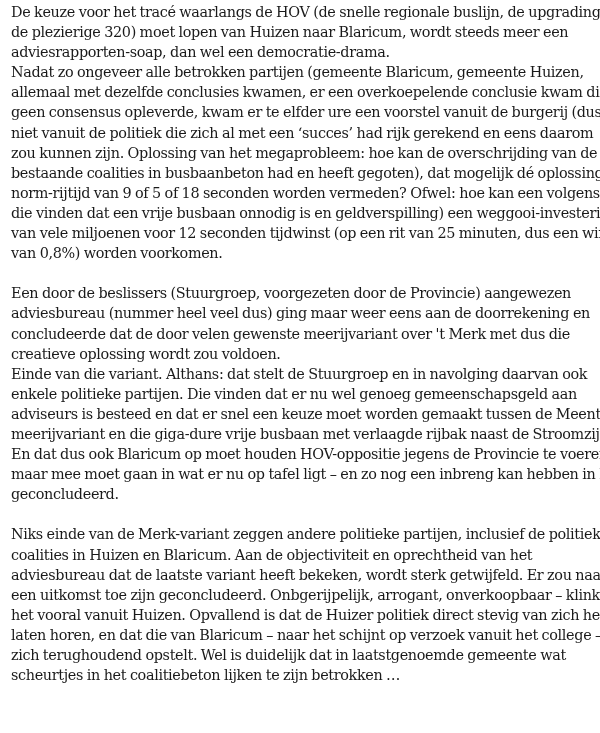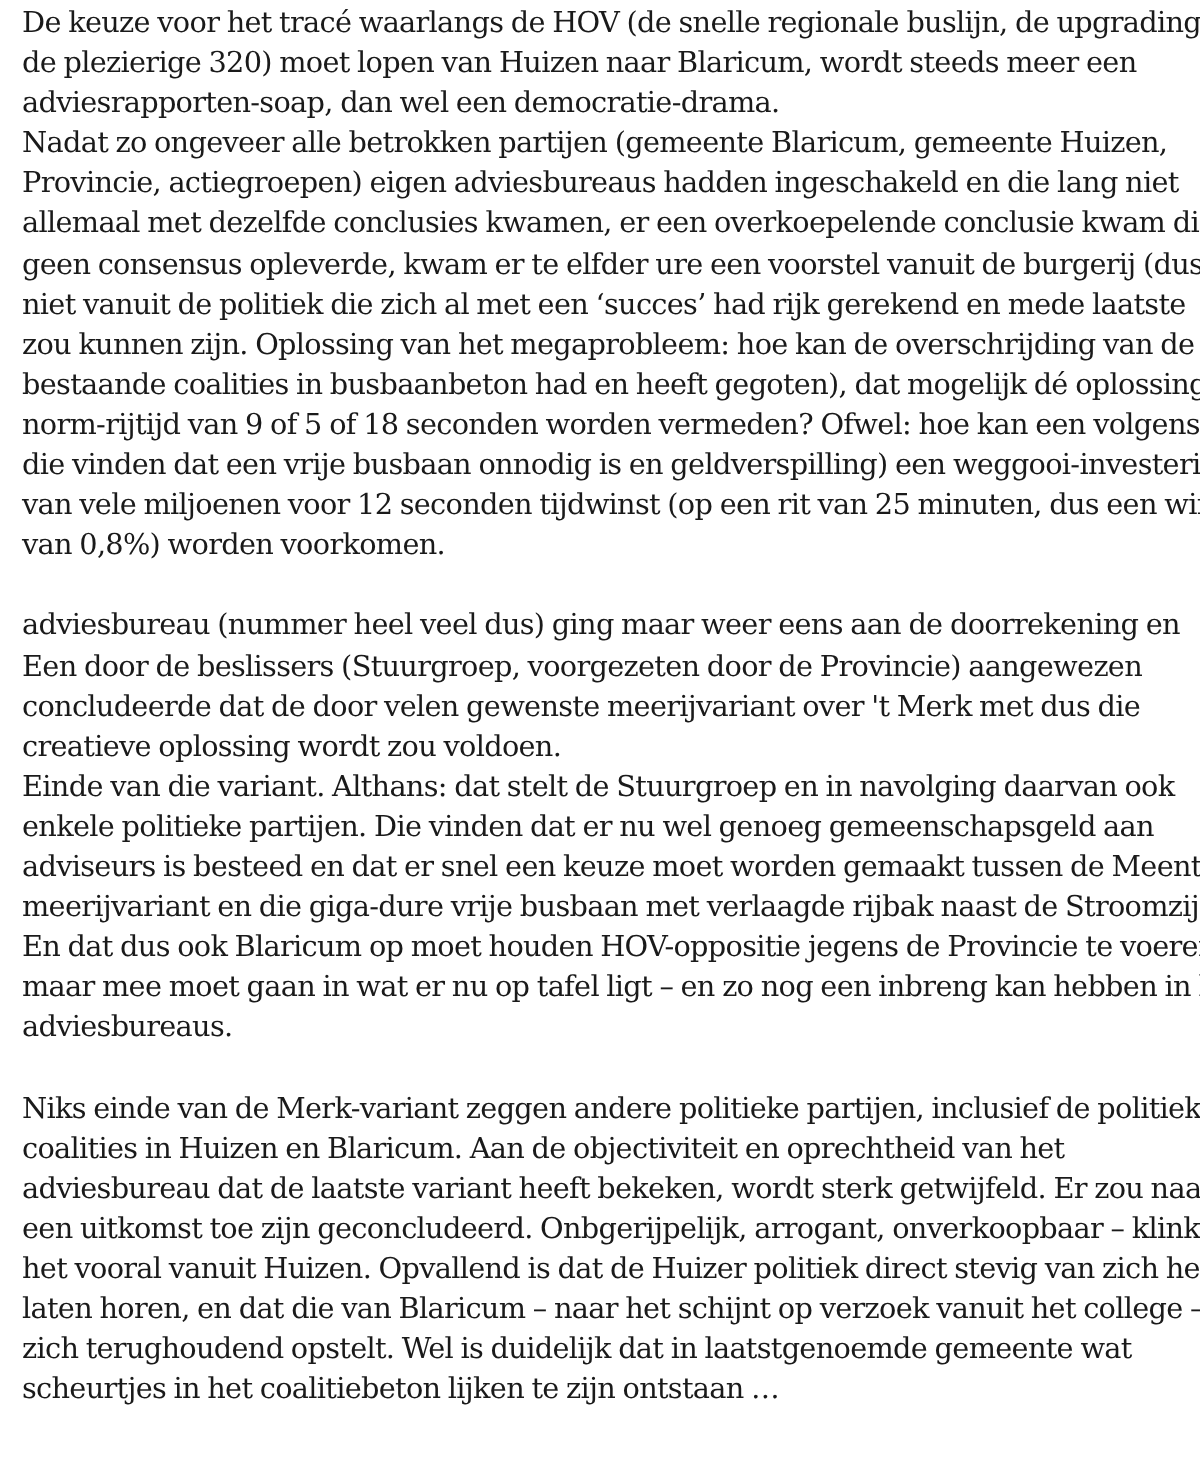--- a/index.html
+++ b/index.html
@@ -15,51 +15,50 @@
 </style>
 </head>
 <body>
 
 <div class="doc">
   <div>
     <span class="line">De keuze voor het tracé waarlangs de HOV (de snelle regionale buslijn, de upgrading van</span>
     <span class="line">de plezierige 320) moet lopen van Huizen naar Blaricum, wordt steeds meer een</span>
     <span class="line">adviesrapporten-soap, dan wel een democratie-drama.</span>
     <span class="line">Nadat zo ongeveer alle betrokken partijen (gemeente Blaricum, gemeente Huizen,</span>
-    <span class="line">Provincie, actiegroepen) eigen adviesbureaus hadden ingeschakeld en die lang niet</span>
     <span class="line">allemaal met dezelfde conclusies kwamen, er een overkoepelende conclusie kwam die</span>
     <span class="line">geen consensus opleverde, kwam er te elfder ure een voorstel vanuit de burgerij (dus</span>
-    <span class="line">niet vanuit de politiek die zich al met een ‘succes’ had rijk gerekend en mede laatste</span>
+    <span class="line">niet vanuit de politiek die zich al met een ‘succes’ had rijk gerekend en eens daarom</span>
     <span class="line">zou kunnen zijn. Oplossing van het megaprobleem: hoe kan de overschrijding van de</span>
     <span class="line">bestaande coalities in busbaanbeton had en heeft gegoten), dat mogelijk dé oplossing</span>
     <span class="line">norm-rijtijd van 9 of 5 of 18 seconden worden vermeden? Ofwel: hoe kan een volgens</span>
     <span class="line">die vinden dat een vrije busbaan onnodig is en geldverspilling) een weggooi-investering</span>
     <span class="line">van vele miljoenen voor 12 seconden tijdwinst (op een rit van 25 minuten, dus een winst</span>
     <span class="line">van 0,8%) worden voorkomen.</span>
   </div>
   <span class="blank"></span>
   <div>
+    <span class="line">Een door de beslissers (Stuurgroep, voorgezeten door de Provincie) aangewezen</span>
     <span class="line">adviesbureau (nummer heel veel dus) ging maar weer eens aan de doorrekening en</span>
-    <span class="line">Een door de beslissers (Stuurgroep, voorgezeten door de Provincie) aangewezen</span>
     <span class="line">concludeerde dat de door velen gewenste meerijvariant over 't Merk met dus die</span>
     <span class="line">creatieve oplossing wordt zou voldoen.</span>
     <span class="line">Einde van die variant. Althans: dat stelt de Stuurgroep en in navolging daarvan ook</span>
     <span class="line">enkele politieke partijen. Die vinden dat er nu wel genoeg gemeenschapsgeld aan</span>
     <span class="line">adviseurs is besteed en dat er snel een keuze moet worden gemaakt tussen de Meent-</span>
     <span class="line">meerijvariant en die giga-dure vrije busbaan met verlaagde rijbak naast de Stroomzijde.</span>
     <span class="line">En dat dus ook Blaricum op moet houden HOV-oppositie jegens de Provincie te voeren,</span>
     <span class="line">maar mee moet gaan in wat er nu op tafel ligt – en zo nog een inbreng kan hebben in het</span>
-    <span class="line">adviesbureaus.</span>
+    <span class="line">geconcludeerd.</span>
   </div>
   <span class="blank"></span>
   <div>
     <span class="line">Niks einde van de Merk-variant zeggen andere politieke partijen, inclusief de politieke</span>
     <span class="line">coalities in Huizen en Blaricum. Aan de objectiviteit en oprechtheid van het</span>
     <span class="line">adviesbureau dat de laatste variant heeft bekeken, wordt sterk getwijfeld. Er zou naar</span>
     <span class="line">een uitkomst toe zijn geconcludeerd. Onbgerijpelijk, arrogant, onverkoopbaar – klinkt</span>
     <span class="line">het vooral vanuit Huizen. Opvallend is dat de Huizer politiek direct stevig van zich heeft</span>
     <span class="line">laten horen, en dat die van Blaricum – naar het schijnt op verzoek vanuit het college –</span>
     <span class="line">zich terughoudend opstelt. Wel is duidelijk dat in laatstgenoemde gemeente wat</span>
-    <span class="line">scheurtjes in het coalitiebeton lijken te zijn ontstaan …</span>
+    <span class="line">scheurtjes in het coalitiebeton lijken te zijn betrokken …</span>
   </div>
   <span class="blank"></span>
 
 </div>
 
 </body></html>

